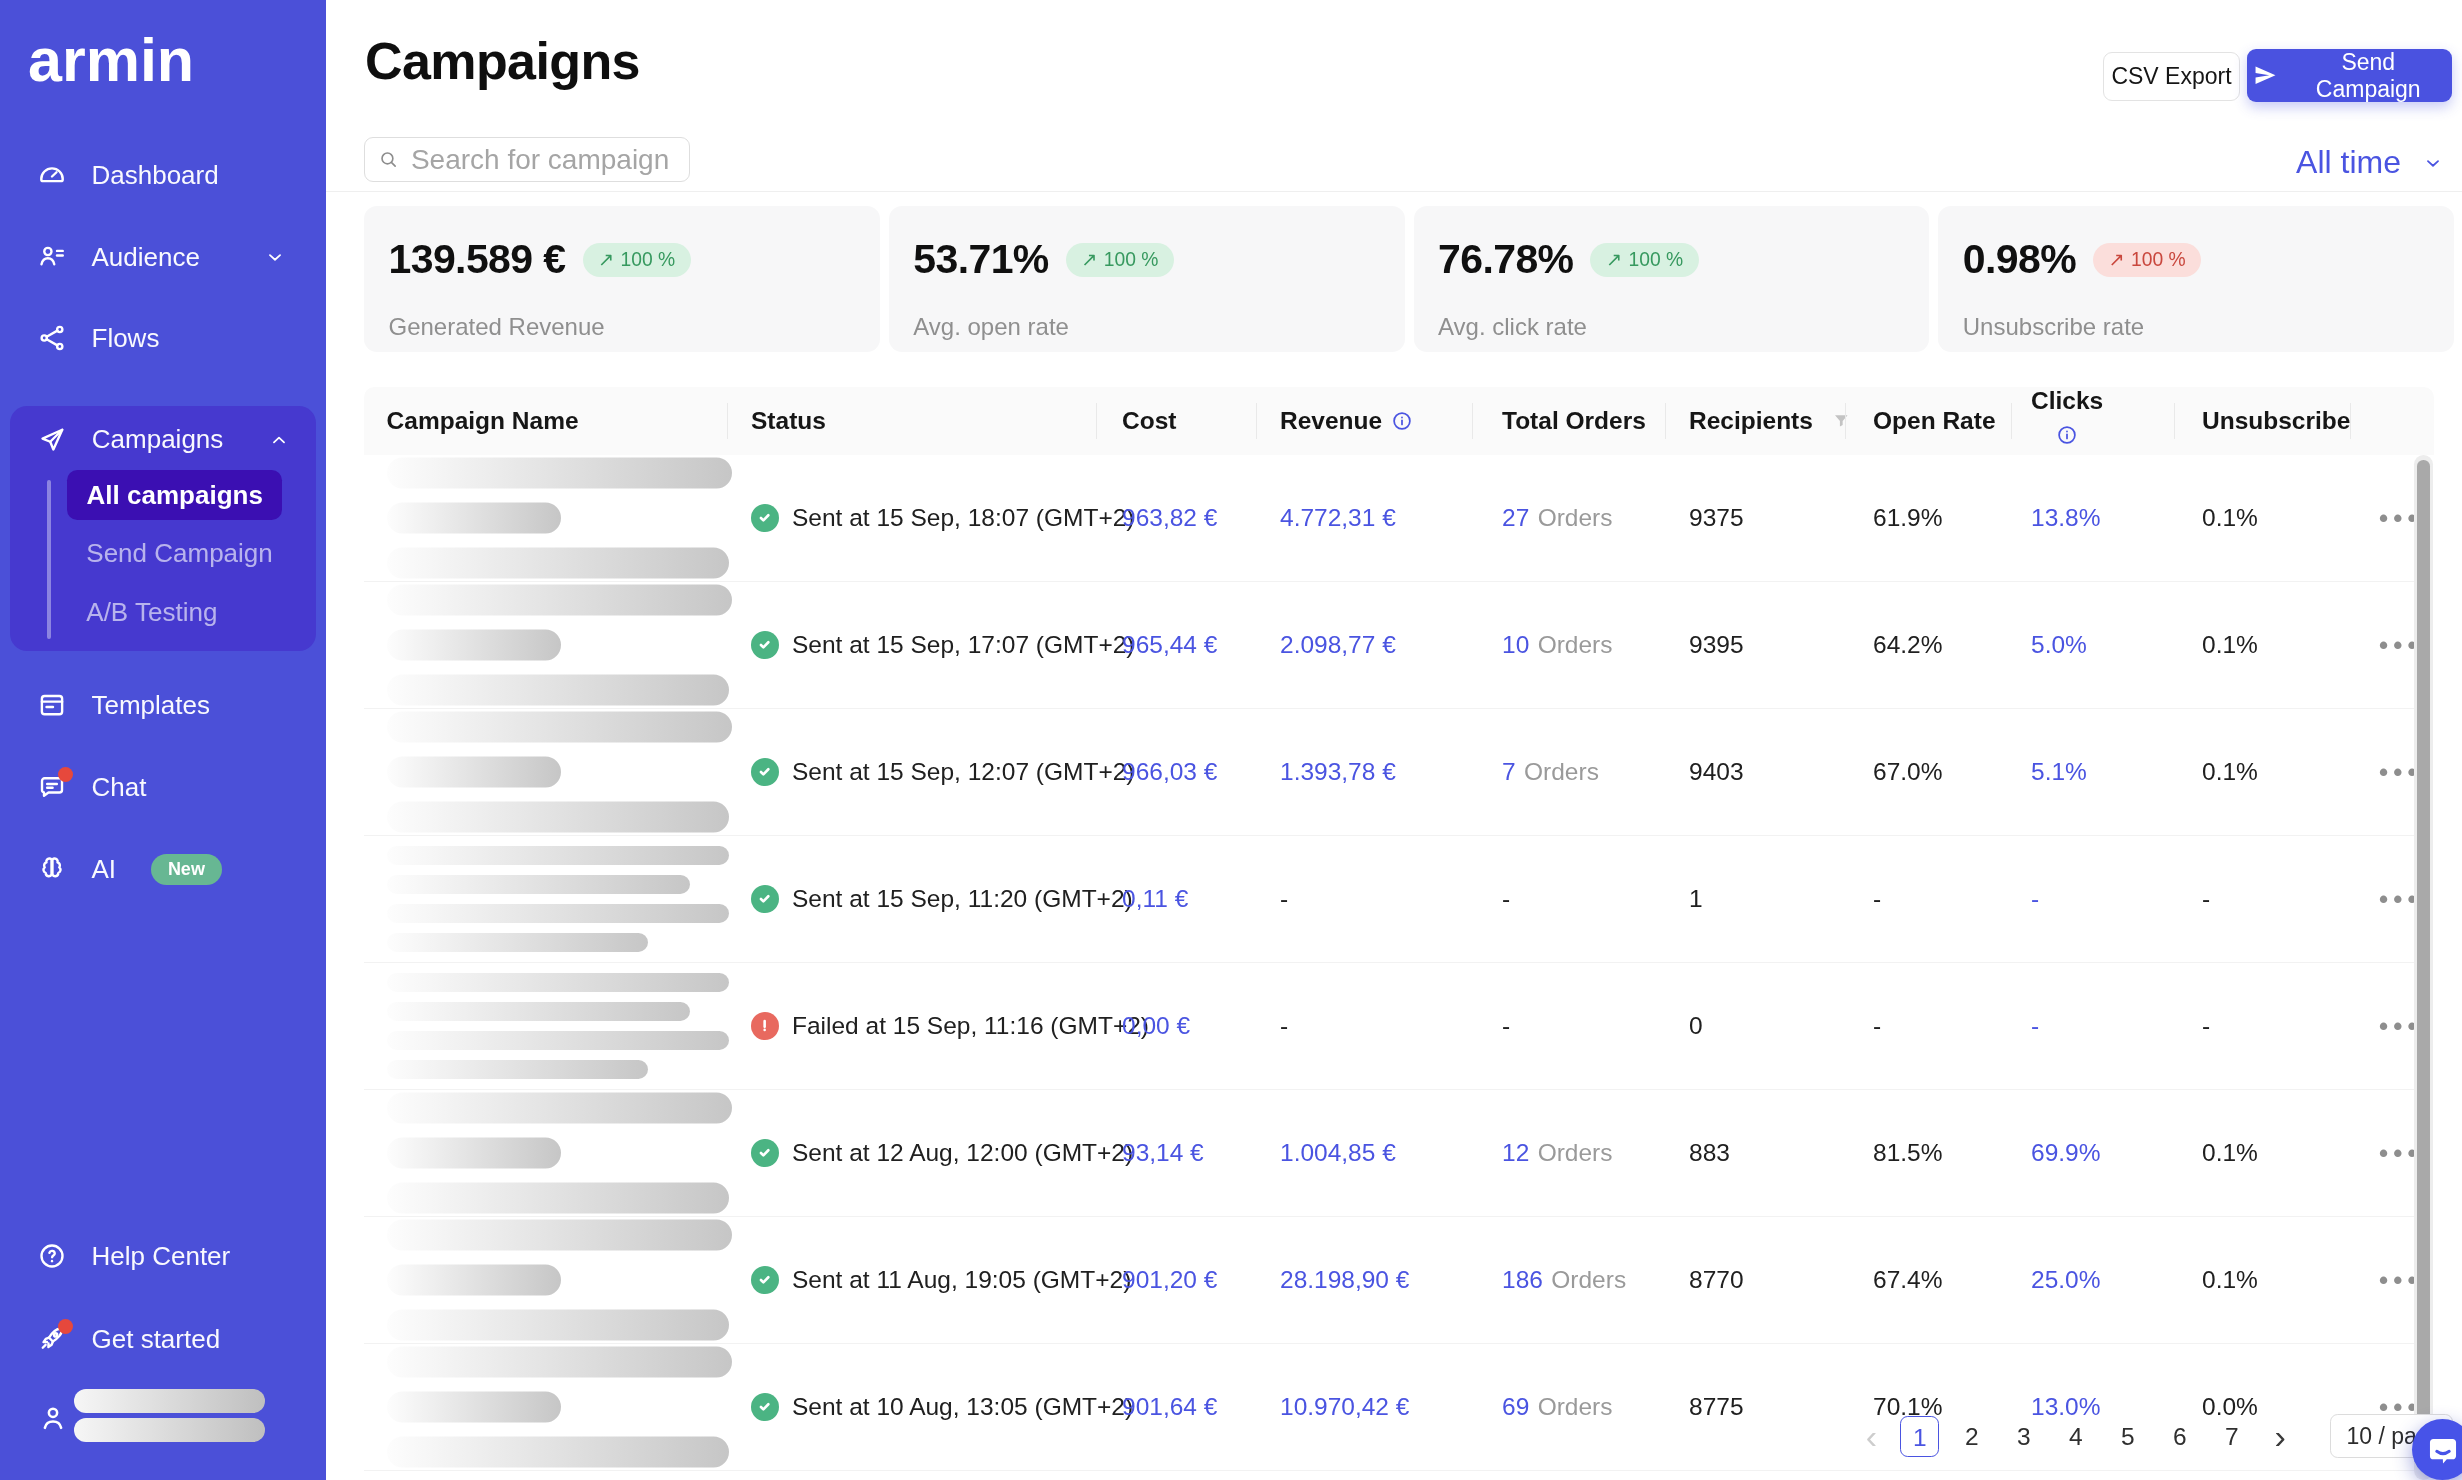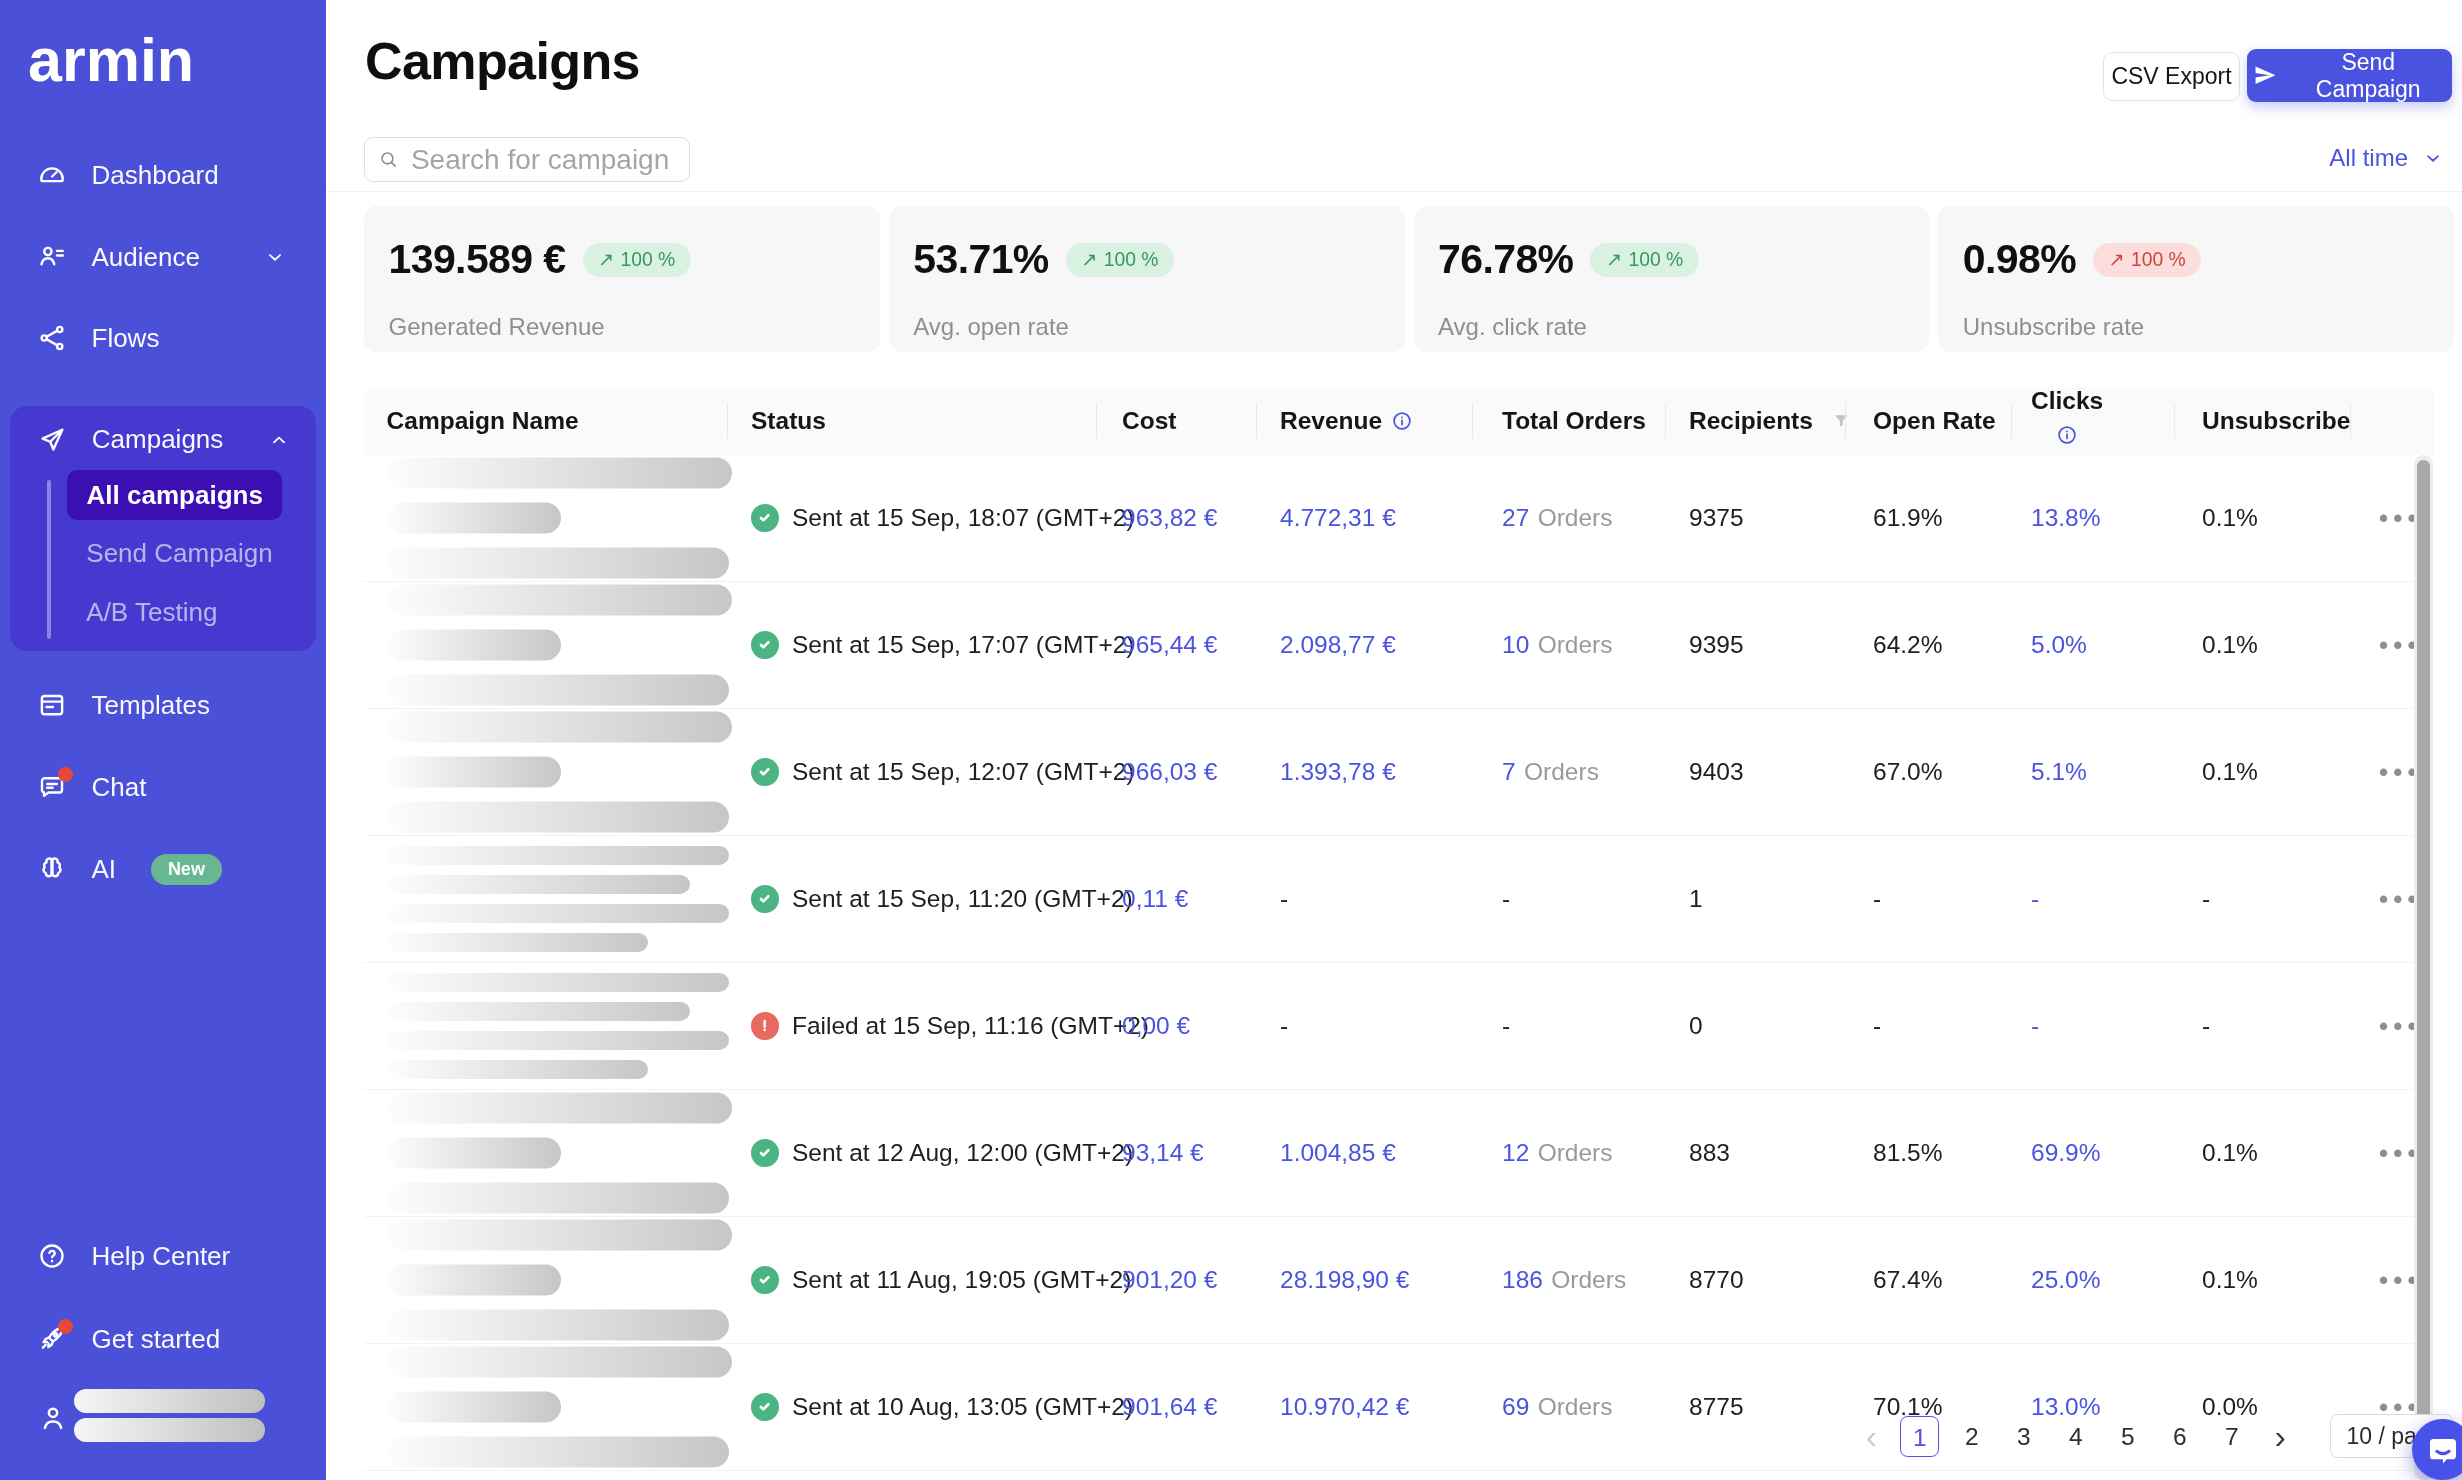--- a/index.html
+++ b/index.html
@@ -42,22 +42,22 @@
            cursor:pointer;font-family:inherit;}
   .send-btn{position:absolute;left:1921px;top:49px;width:205px;height:53px;background:#4a52e0;border:none;border-radius:9px;
             color:#fff;font-size:23px;font-weight:500;display:flex;align-items:center;justify-content:center;gap:13px;
             cursor:pointer;font-family:inherit;box-shadow:0 5.2px 13px rgba(74,82,224,.30);}
   .send-btn svg{width:24.5px;height:24.5px;}
   .search{position:absolute;left:38px;top:137px;width:326px;height:45px;border:1.3px solid #dedede;border-radius:9px;
           display:flex;align-items:center;gap:10.3px;padding:0 13px;box-sizing:border-box;background:#fff;}
   .search svg{width:20.6px;height:20.6px;color:#8d8d8d;flex:none;}
   .search input{border:none;outline:none;font-size:28px;color:#333;width:100%;font-family:inherit;background:transparent;}
   .search input::placeholder{color:#a5a5a5;}
-  .time-filter{position:absolute;right:18px;top:144px;display:flex;align-items:center;gap:14px;color:#4a54e1;
-               font-size:24px;cursor:pointer;}
+  .time-filter{position:absolute;right:18px;top:144px;display:flex;align-items:center;gap:21px;color:#4a54e1;
+               font-size:32px;cursor:pointer;}
   .time-filter svg{width:22px;height:22px;}
   .divider{position:absolute;left:0;right:0;top:191px;height:1.3px;background:#efefef;}
   
   .cards{position:absolute;left:38px;top:206px;width:2090px;height:146px;display:flex;gap:9px;}
   .card{flex:1 1 0;background:#f7f7f8;border-radius:13px;position:relative;}
   .card-top{position:absolute;left:24.5px;top:30px;display:flex;align-items:center;gap:17px;}
   .card-value{font-size:41px;font-weight:700;color:#101010;letter-spacing:-0.6px;white-space:nowrap;}
   .badge{height:34px;padding:0 15.5px;border-radius:18px;display:flex;align-items:center;gap:6.4px;font-size:19.3px;font-weight:500;white-space:nowrap;}
   .badge.green{background:#d8f1e1;color:#37995f;}
   .badge.red{background:#fbdedb;color:#c9473d;}

